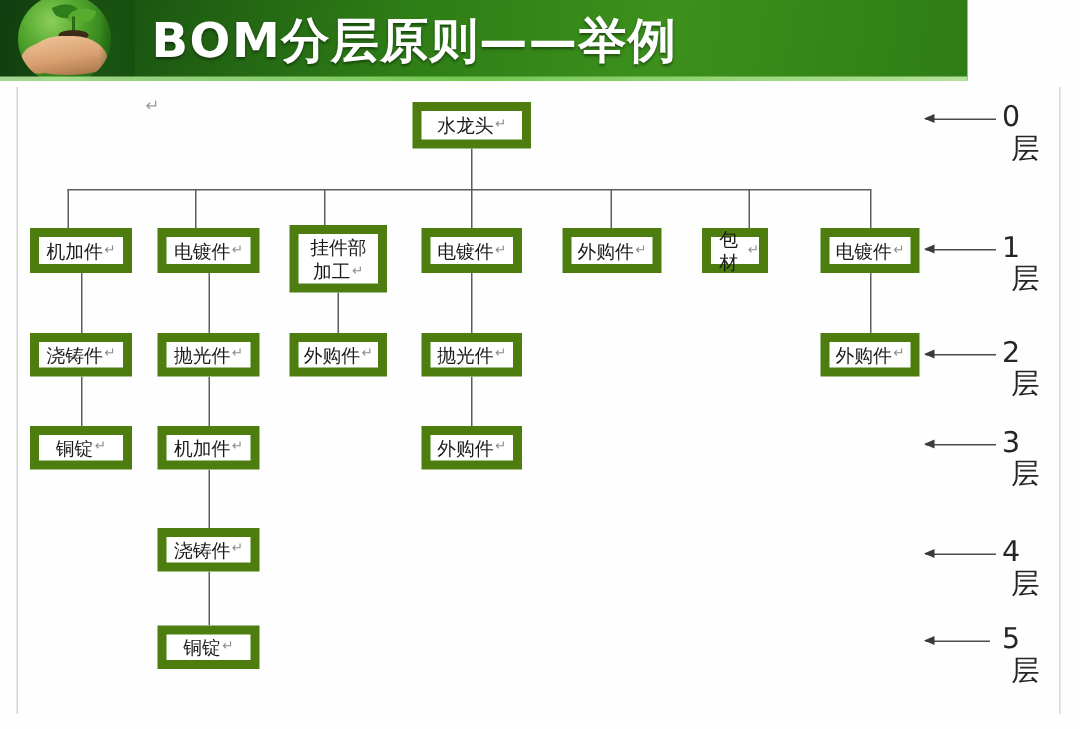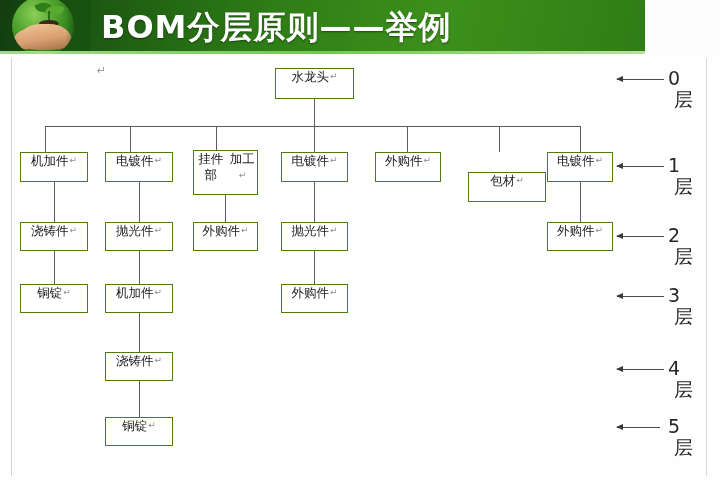--- a/index.html
+++ b/index.html
@@ -66,23 +66,23 @@
 
   
   .canvas{position:absolute;left:0;top:54px;width:720px;height:432px;background:#fefefe;}
   .margin-rule{position:absolute;left:11px;top:58px;width:1px;height:418px;background:#d3d3d3;}
   .margin-rule-r{position:absolute;left:706px;top:58px;width:1px;height:418px;background:#d9d9d9;}
   .pilcrow{position:absolute;left:97px;top:64px;font-size:11px;color:#9a9a9a;}
 
   
   .node{
     position:absolute;box-sizing:border-box;
-    border:1px solid #4d7c0f;background:#ffffff;
+    border:6px solid #4d7c0f;background:#ffffff;
     font-size:12.5px;color:#1a1a1a;
-    display:flex;justify-content:center;
+    display:flex;align-items:center;justify-content:center;
     text-align:center;line-height:15px;
     font-family:"DejaVu Sans","Liberation Sans",sans-serif;
   }
   .node.two-line{line-height:16px;}
   .node .pm{font-size:9px;color:#8d8d8d;margin-left:1px;vertical-align:top;}
 
   
   .ln{position:absolute;background:#5d5d5d;}
   .vl{width:1px;}
   .hl{height:1px;}
@@ -159,33 +159,33 @@
   </div>
 
   <div class="node" style="left:20px;top:152px;width:68px;height:30px;">
     <span>机加件</span>
       <span class="pm">↵</span>
   </div>
   <div class="node" style="left:105px;top:152px;width:68px;height:30px;">
     <span>电镀件</span>
       <span class="pm">↵</span>
   </div>
-  <div class="node two-line" style="left:193px;top:150px;width:65px;height:45px;flex-direction:row;">
+  <div class="node two-line" style="left:193px;top:150px;width:65px;height:45px;flex-direction:column;">
     <span>挂件部</span>
     <span>加工<span class="pm">↵</span></span>
   </div>
   <div class="node" style="left:281px;top:152px;width:67px;height:30px;">
     <span>电镀件</span>
       <span class="pm">↵</span>
   </div>
   <div class="node" style="left:375px;top:152px;width:66px;height:30px;">
     <span>外购件</span>
       <span class="pm">↵</span>
   </div>
-  <div class="node" style="left:468px;top:152px;width:78px;height:30px;margin-top:20px;">
+  <div class="node" style="left:468px;top:152px;width:44px;height:30px;">
     <span>包材</span>
       <span class="pm">↵</span>
   </div>
   <div class="node" style="left:547px;top:152px;width:66px;height:30px;">
     <span>电镀件</span>
       <span class="pm">↵</span>
   </div>
 
   <div class="node" style="left:20px;top:222px;width:68px;height:29px;">
     <span>浇铸件</span>

